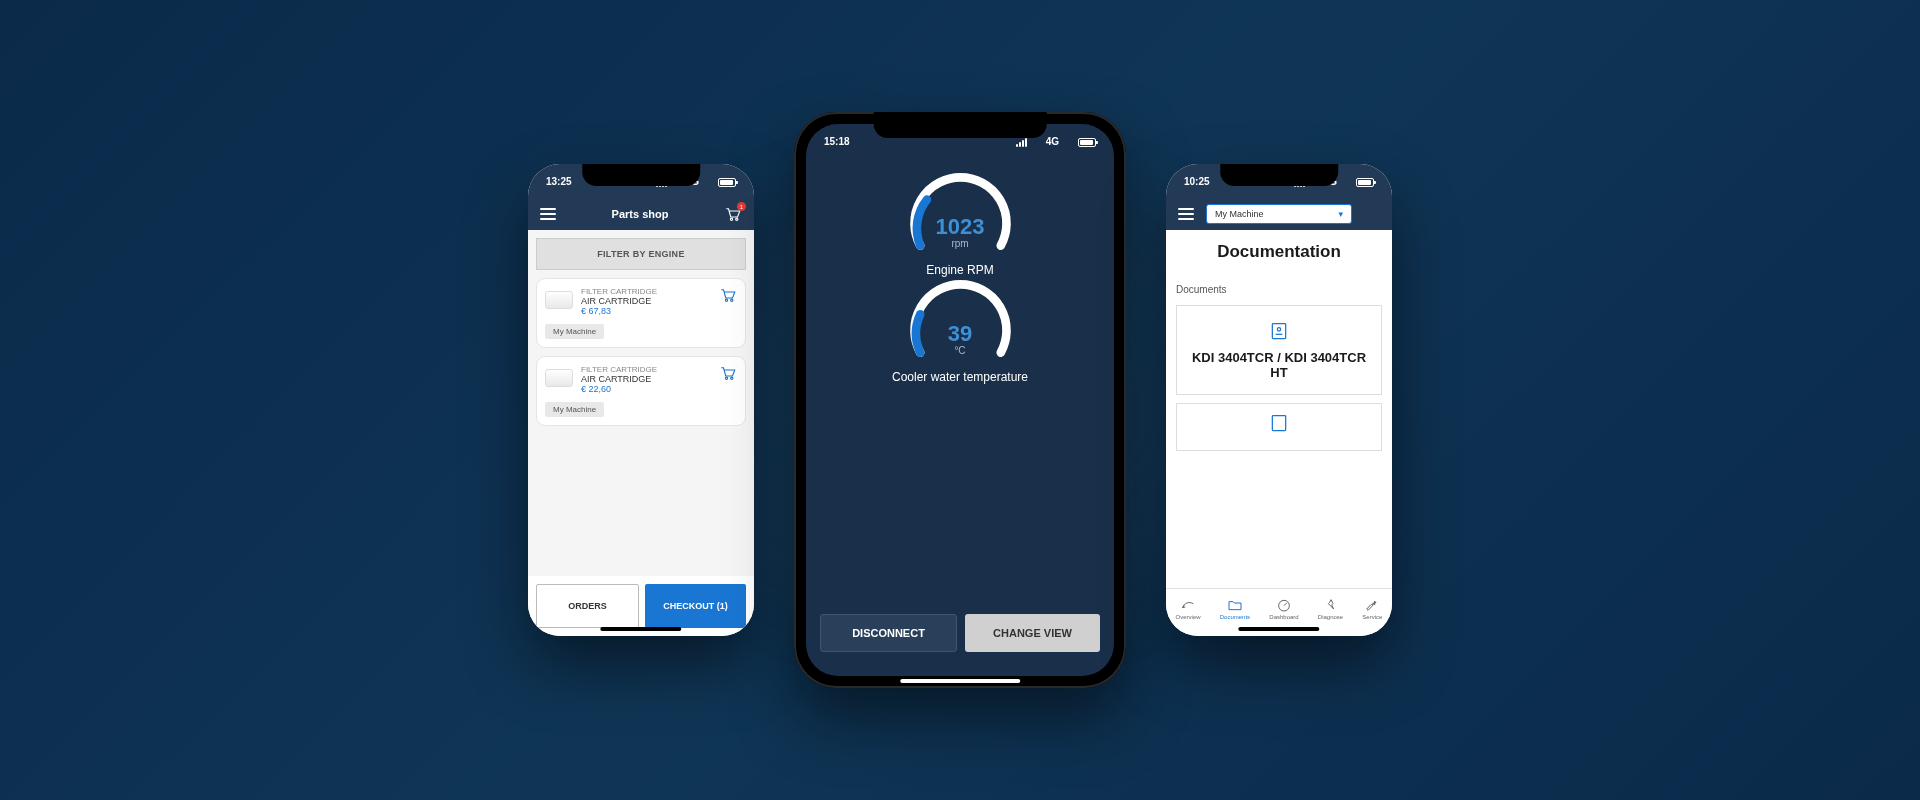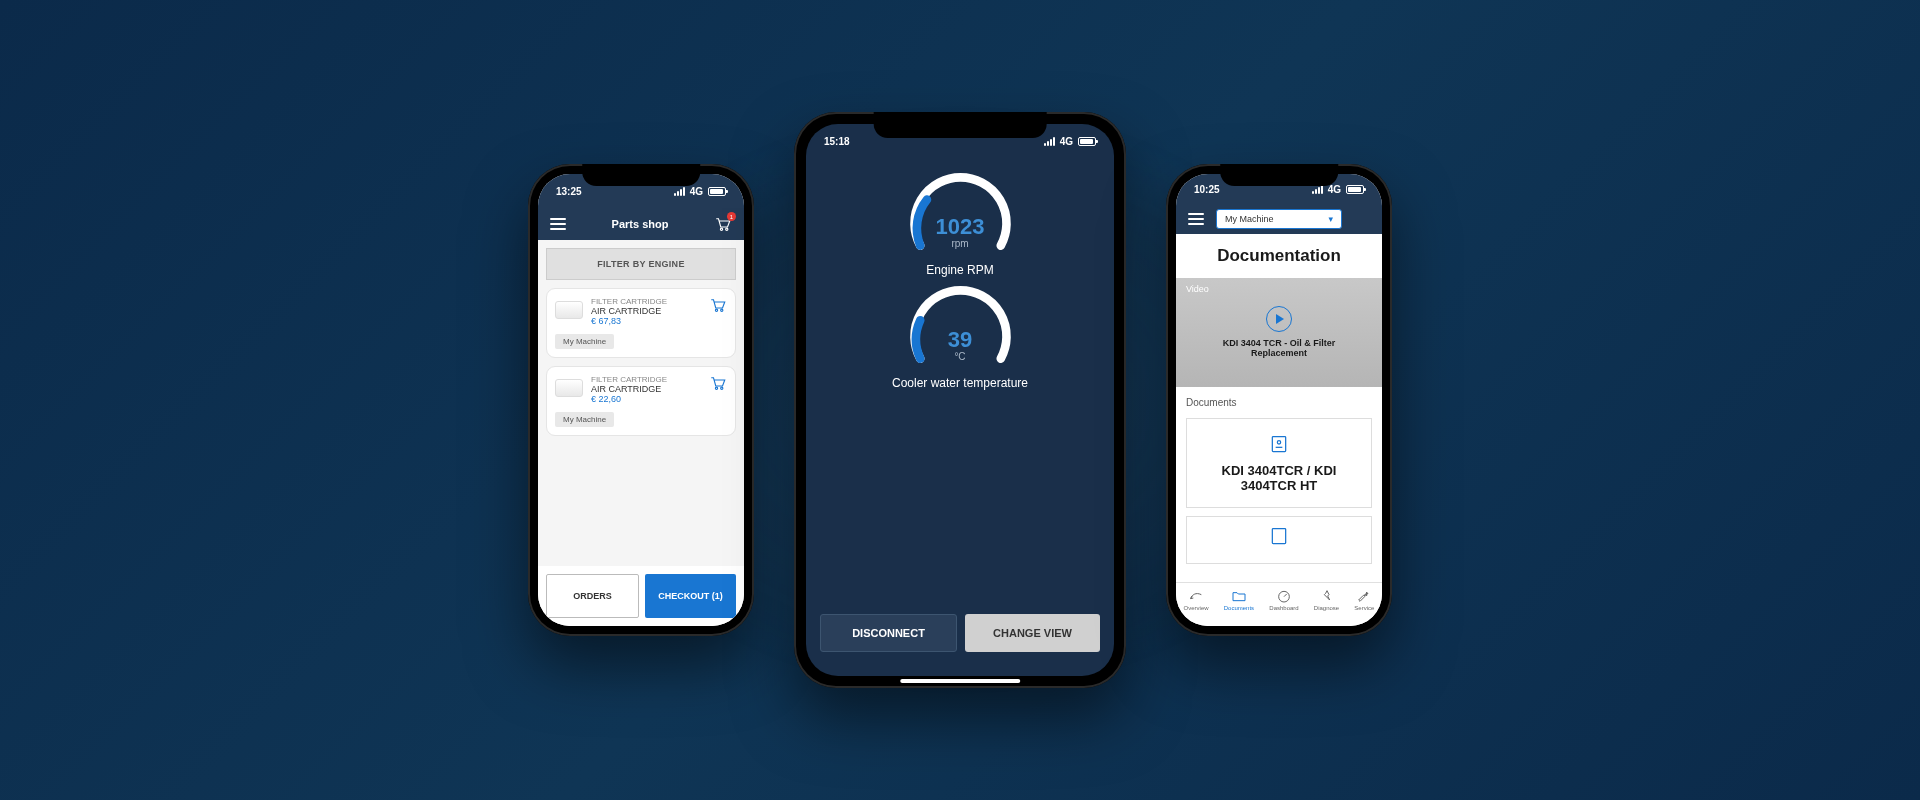--- a/index.html
+++ b/index.html
@@ -1,30 +1,30 @@
 <!DOCTYPE html>
 <html><head>
 <meta charset="utf-8">
 <style>
 *{margin:0;padding:0;box-sizing:border-box;font-family:-apple-system,Helvetica,Arial,sans-serif}
 body{width:1920px;height:800px;background:linear-gradient(135deg,#0b2a4a 0%,#0f3555 50%,#0b2a4a 100%);position:relative;overflow:hidden}
 .engine-bg{position:absolute;left:50%;top:50%;transform:translate(-50%,-50%);width:800px;height:600px;background:radial-gradient(ellipse at center,rgba(80,110,140,.15) 0%,rgba(80,110,140,.05) 50%,transparent 70%);filter:blur(2px)}
 .stage{position:relative;width:100%;height:100%;display:flex;justify-content:center;align-items:center;gap:40px}
 .phone{position:relative;border-radius:42px;background:#000;box-shadow:0 30px 60px rgba(0,0,0,.5),inset 0 0 0 2px #2a2a2a;display:flex;flex-direction:column}
-.phone.small{width:226px;height:472px;padding:10px}
+.phone.small{width:226px;height:472px;}
 .phone.large{width:332px;height:576px;padding:12px}
 .notch{position:absolute;top:0;left:50%;transform:translateX(-50%);width:52%;height:22px;background:#000;border-radius:0 0 14px 14px;z-index:10}
 .phone.large .notch{height:26px}
 .screen{flex:1;border-radius:32px;overflow:hidden;position:relative;display:flex;flex-direction:column}
 .screen.white{background:#fff}
 .screen.dark{background:#1a2f4a}
 .statusbar{height:34px;display:flex;justify-content:space-between;align-items:center;padding:0 18px;font-size:10px;font-weight:600;position:relative;z-index:5}
 .statusbar.light{color:#fff;background:#233a56}
 .statusbar.dark-on-dark{color:#fff;background:transparent}
-.sb-right{display:flex;gap:5px;align-items:center}
+.sb-right{display:flex;gap:19px;align-items:flex-end}
 .bars{display:flex;gap:1px;align-items:flex-end}
 .bars span{width:2px;background:currentColor;border-radius:1px}
 .bars span:nth-child(1){height:3px}.bars span:nth-child(2){height:5px}.bars span:nth-child(3){height:7px}.bars span:nth-child(4){height:9px}
 .battery{width:18px;height:9px;border:1px solid currentColor;border-radius:2px;position:relative}
 .battery:after{content:"";position:absolute;right:-3px;top:2px;width:2px;height:3px;background:currentColor;border-radius:0 1px 1px 0}
 .battery:before{content:"";position:absolute;left:1px;top:1px;bottom:1px;width:80%;background:currentColor;border-radius:1px}
 .home-ind{position:absolute;bottom:5px;left:50%;transform:translateX(-50%);width:36%;height:4px;background:#000;border-radius:3px;z-index:20}
 .phone.large .home-ind{background:#fff}
 
 
@@ -46,21 +46,21 @@
 .item-price{color:#1976d2;font-size:9px}
 .item-cart{color:#1976d2}
 .item-cart svg{width:18px;height:16px}
 .item-tag{display:inline-block;margin-top:8px;padding:3px 8px;background:#e8e8e8;color:#555;font-size:8px;border-radius:2px}
 .p1-footer{display:flex;gap:6px;padding:8px;background:#fff}
 .btn{flex:1;height:44px;font-size:9px;font-weight:700;border-radius:2px;border:none}
 .btn.outline{background:#fff;border:1px solid #bbb;color:#333}
 .btn.primary{background:#1976d2;color:#fff}
 
 
-.gauges{flex:1;display:flex;flex-direction:column;gap:6px;padding:12px 10px 6px}
+.gauges{flex:1;display:flex;flex-direction:column;padding:12px 10px 6px}
 .gauge{display:flex;flex-direction:column;align-items:center}
 .gauge svg{width:115px;height:88px}
 .g-val{color:#3d8fd6;font-size:22px;font-weight:700;margin-top:-44px}
 .g-unit{color:#aab8c8;font-size:10px;margin-top:-2px}
 .g-label{color:#fff;font-size:12px;margin-top:14px}
 .p2-footer{display:flex;gap:8px;padding:12px 14px 24px}
 .btn2{flex:1;height:38px;font-size:11px;font-weight:600;border-radius:3px;border:none}
 .btn2.dark{background:#2a3f5a;color:#fff;border:1px solid #3d5570}
 .btn2.light{background:#d0d0d0;color:#333}
 
@@ -232,25 +232,20 @@
             <span></span>
             <span></span>
           </div>
       <div class="dropdown">
         <span>My Machine</span>
         <span class="dd-chev">▾</span>
       </div>
       <div style="width:16px"></div>
     </div>
     <div class="doc-title">Documentation</div>
-    <div class="video-sec">
-      <span class="video-label">Video</span>
-      <div class="play-circ"></div>
-      <div class="video-title">KDI 3404 TCR - Oil &amp; Filter Replacement</div>
-    </div>
     <div class="docs-sec">
       <div class="docs-label">Documents</div>
       <div class="doc-card">
         <div class="doc-ico">
               <svg viewBox="0 0 24 24" fill="none" stroke="#1976d2" stroke-width="1.5">
                 <rect x="4" y="3" width="16" height="18" rx="1"></rect>
                 <circle cx="12" cy="10" r="2"></circle>
                 <path d="M8 16h8"></path>
               </svg>
             </div>

